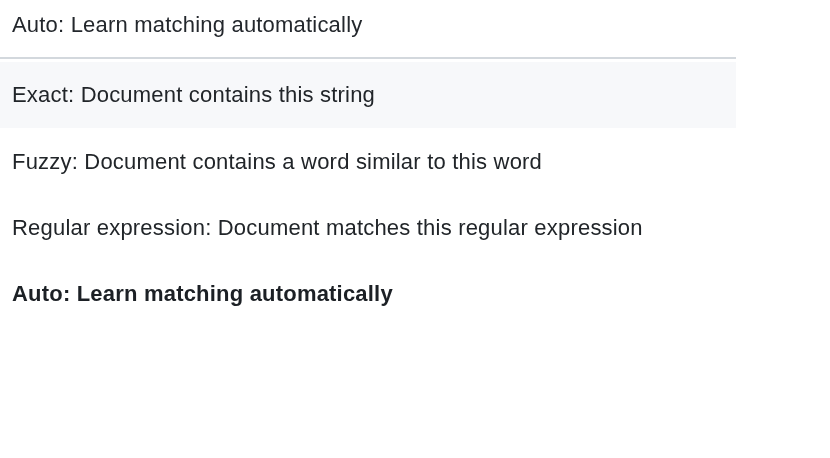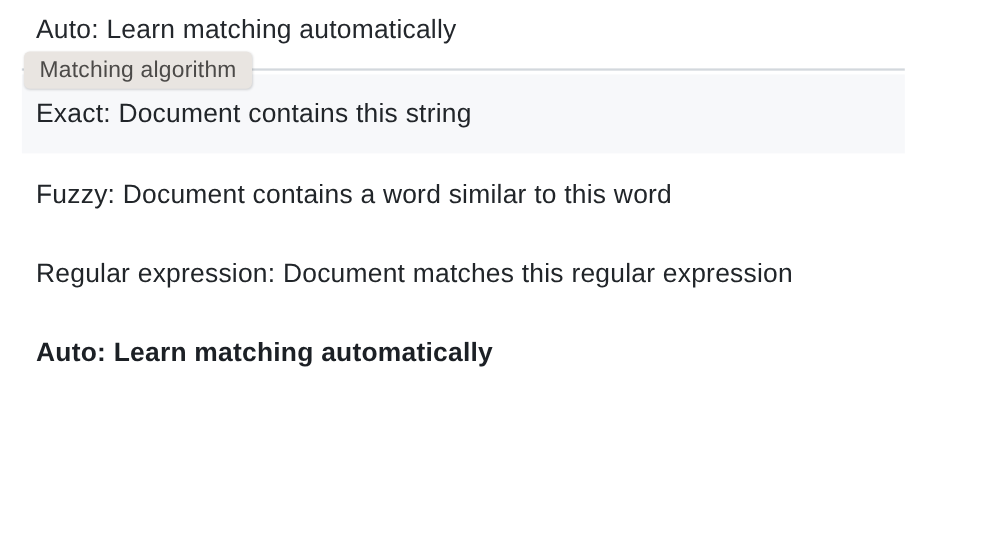--- a/index.html
+++ b/index.html
@@ -7,21 +7,20 @@
     padding: 0;
     background: #ffffff;
   }
   .stage {
     position: relative;
     width: 736px;
     height: 458px;
     background: #ffffff;
     overflow: hidden;
     font-family: "Liberation Sans", sans-serif;
-    margin-left: 18px;
     --text: #212529;
     --label-bg: #e9e5e1;
     --label-text: #4c4a48;
     --underline: #d3d8dd;
     --highlight: #f7f8fa;
     --caret: #929699;
   }
   .select-header {
     position: absolute;
     left: 0;
@@ -109,21 +108,20 @@
 
 <div class="stage" style="--text: #212529; --label-bg: #e9e5e1; --label-text: #4c4a48; --underline: #d3d8dd; --highlight: #f7f8fa; --caret: #929699;">
 
   <div class="select-header">
     <span class="select-value">Auto: Learn matching automatically</span>
     <span class="caret-up"></span>
   </div>
 
   <div class="field-underline"></div>
 
-  <div class="field-label">Matching algorithm</div>
 
   <div class="dropdown-panel">
       <div class="dropdown-option highlighted">Exact: Document contains this string</div>
       <div class="dropdown-option">Fuzzy: Document contains a word similar to this word</div>
       <div class="dropdown-option">Regular expression: Document matches this regular expression</div>
       <div class="dropdown-option selected">Auto: Learn matching automatically</div>
     </div>
 
 </div>
 

